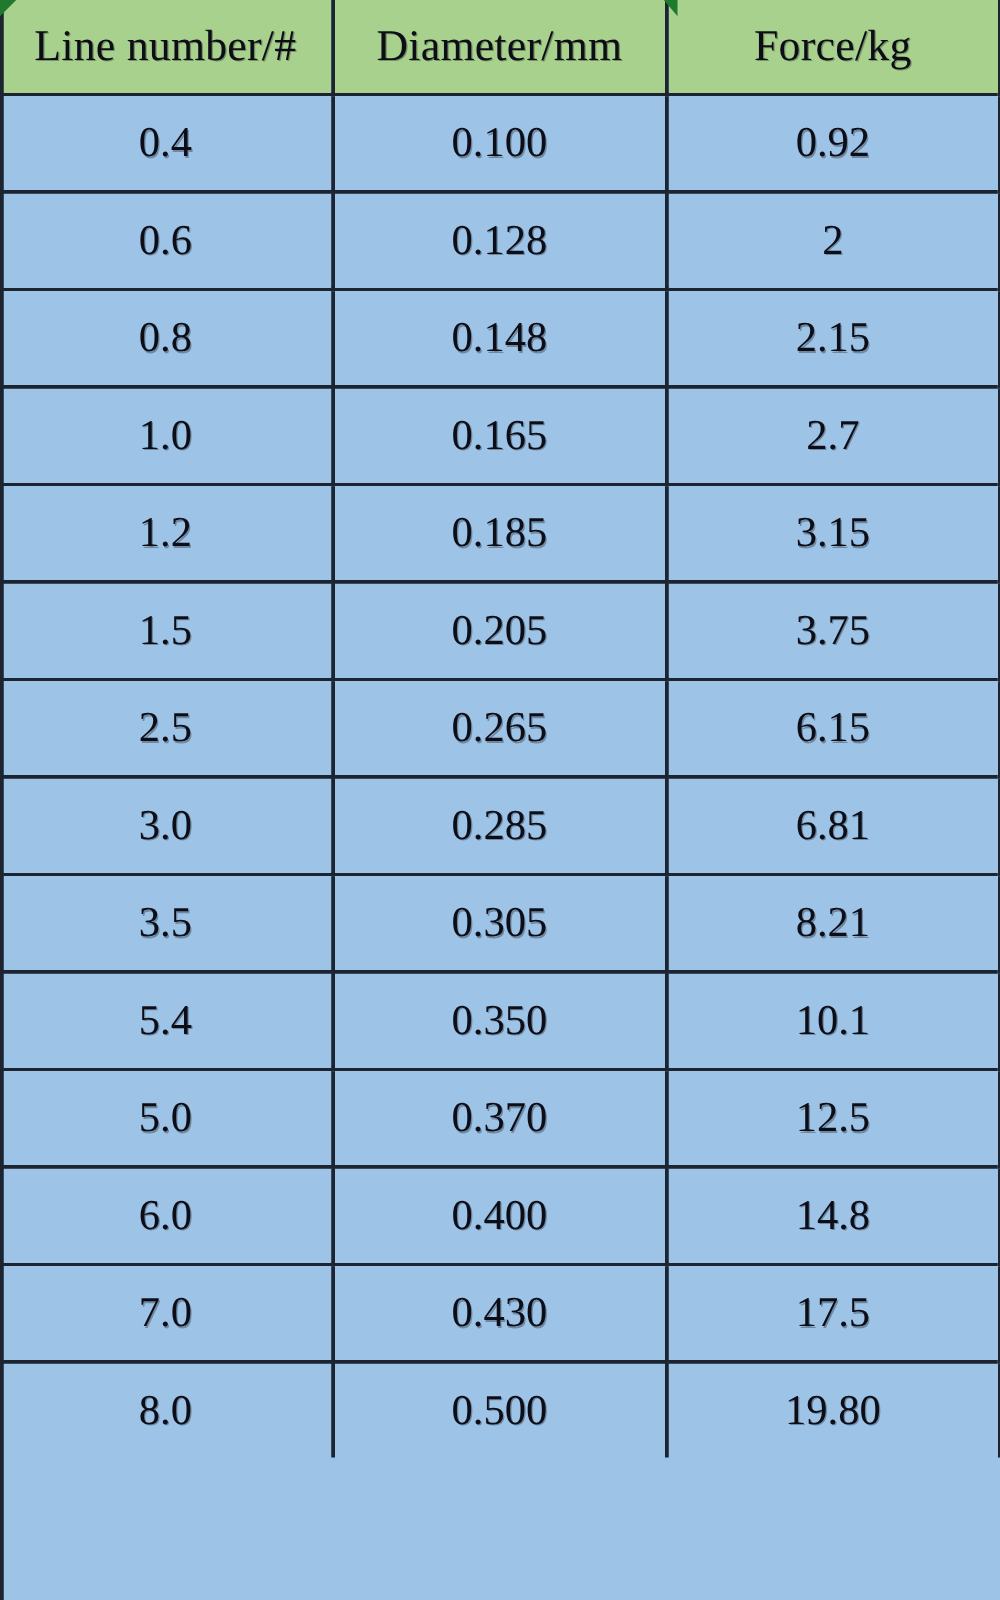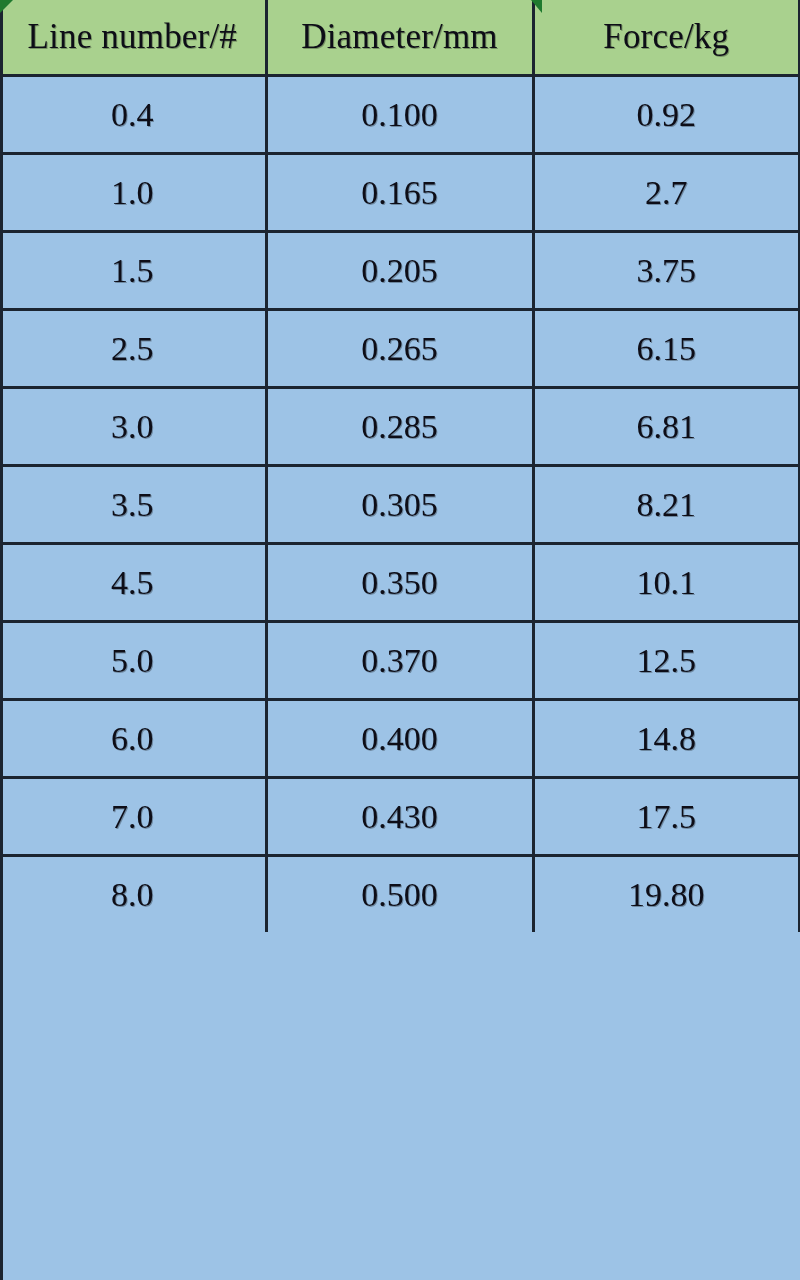--- a/index.html
+++ b/index.html
@@ -119,23 +119,38 @@
         <th>Force/kg</th>
       </tr>
     </thead>
     <tbody id="table-body">
         <tr>
           <td>0.4</td>
           <td>0.100</td>
           <td>0.92</td>
         </tr>
         <tr>
+          <td>0.6</td>
+          <td>0.128</td>
+          <td>2</td>
+        </tr>
+        <tr>
+          <td>0.8</td>
+          <td>0.148</td>
+          <td>2.15</td>
+        </tr>
+        <tr>
           <td>1.0</td>
           <td>0.165</td>
           <td>2.7</td>
+        </tr>
+        <tr>
+          <td>1.2</td>
+          <td>0.185</td>
+          <td>3.15</td>
         </tr>
         <tr>
           <td>1.5</td>
           <td>0.205</td>
           <td>3.75</td>
         </tr>
         <tr>
           <td>2.5</td>
           <td>0.265</td>
           <td>6.15</td>
@@ -144,21 +159,21 @@
           <td>3.0</td>
           <td>0.285</td>
           <td>6.81</td>
         </tr>
         <tr>
           <td>3.5</td>
           <td>0.305</td>
           <td>8.21</td>
         </tr>
         <tr>
-          <td>4.5</td>
+          <td>5.4</td>
           <td>0.350</td>
           <td>10.1</td>
         </tr>
         <tr>
           <td>5.0</td>
           <td>0.370</td>
           <td>12.5</td>
         </tr>
         <tr>
           <td>6.0</td>

